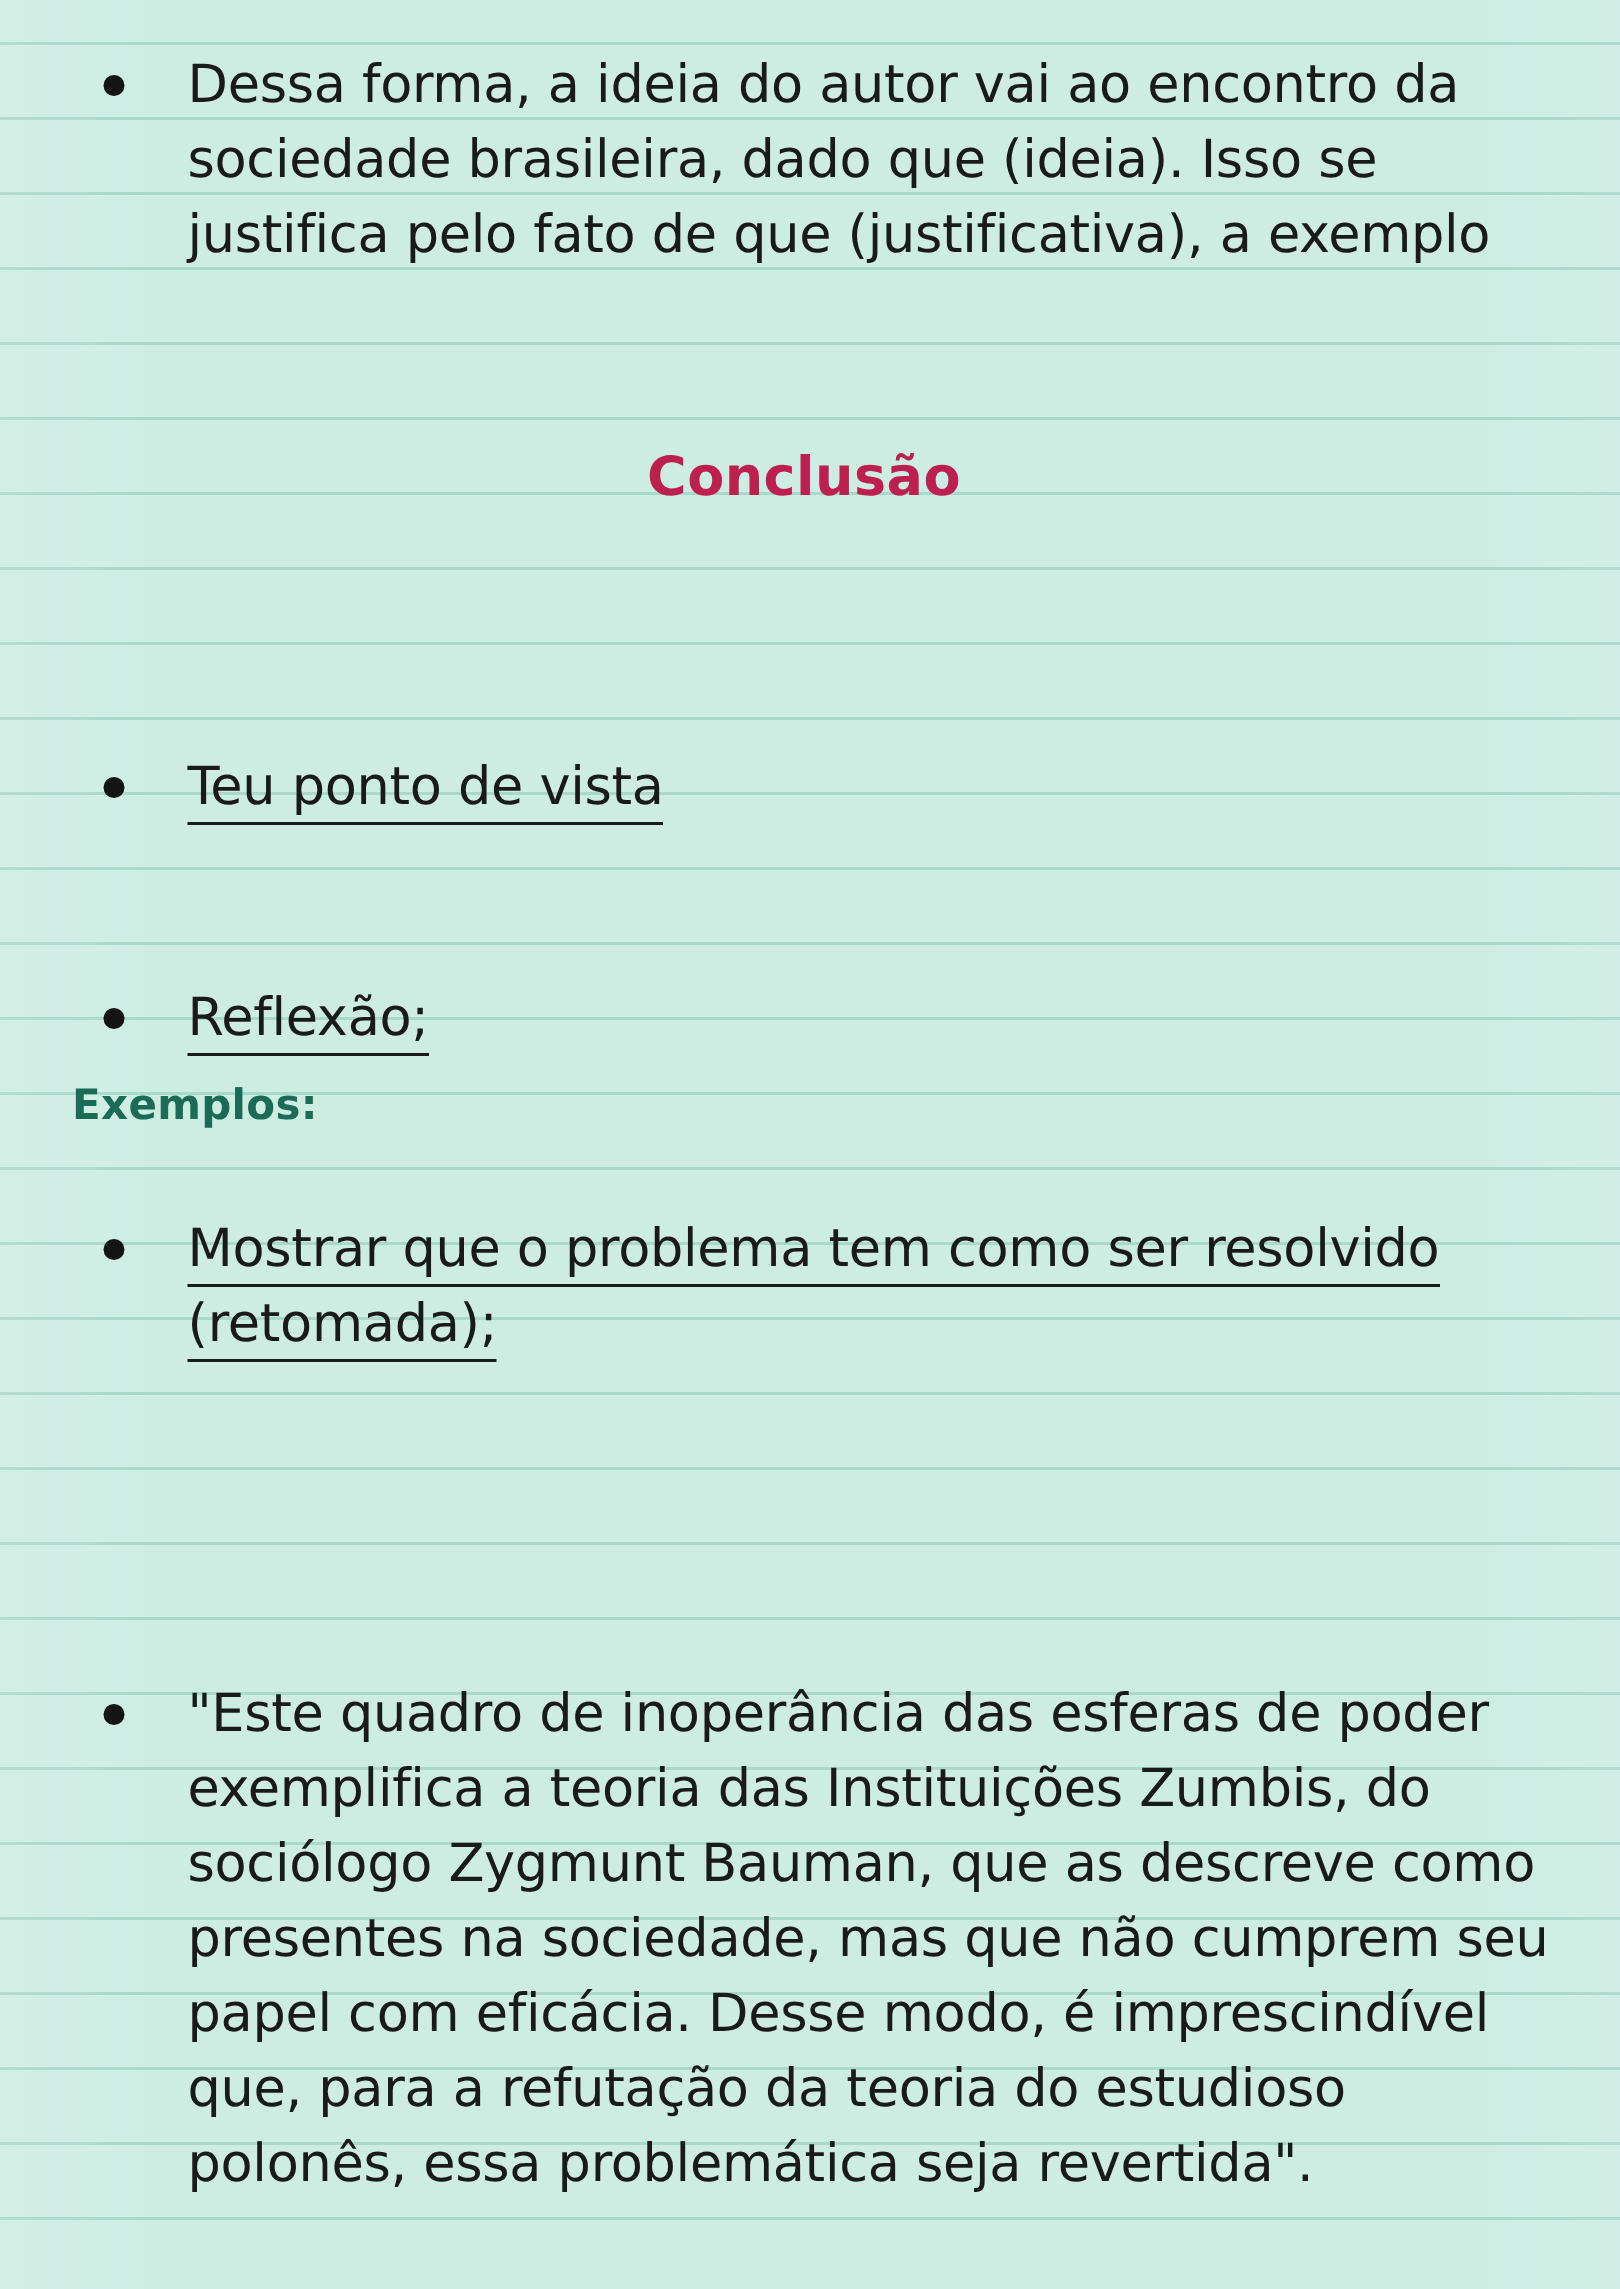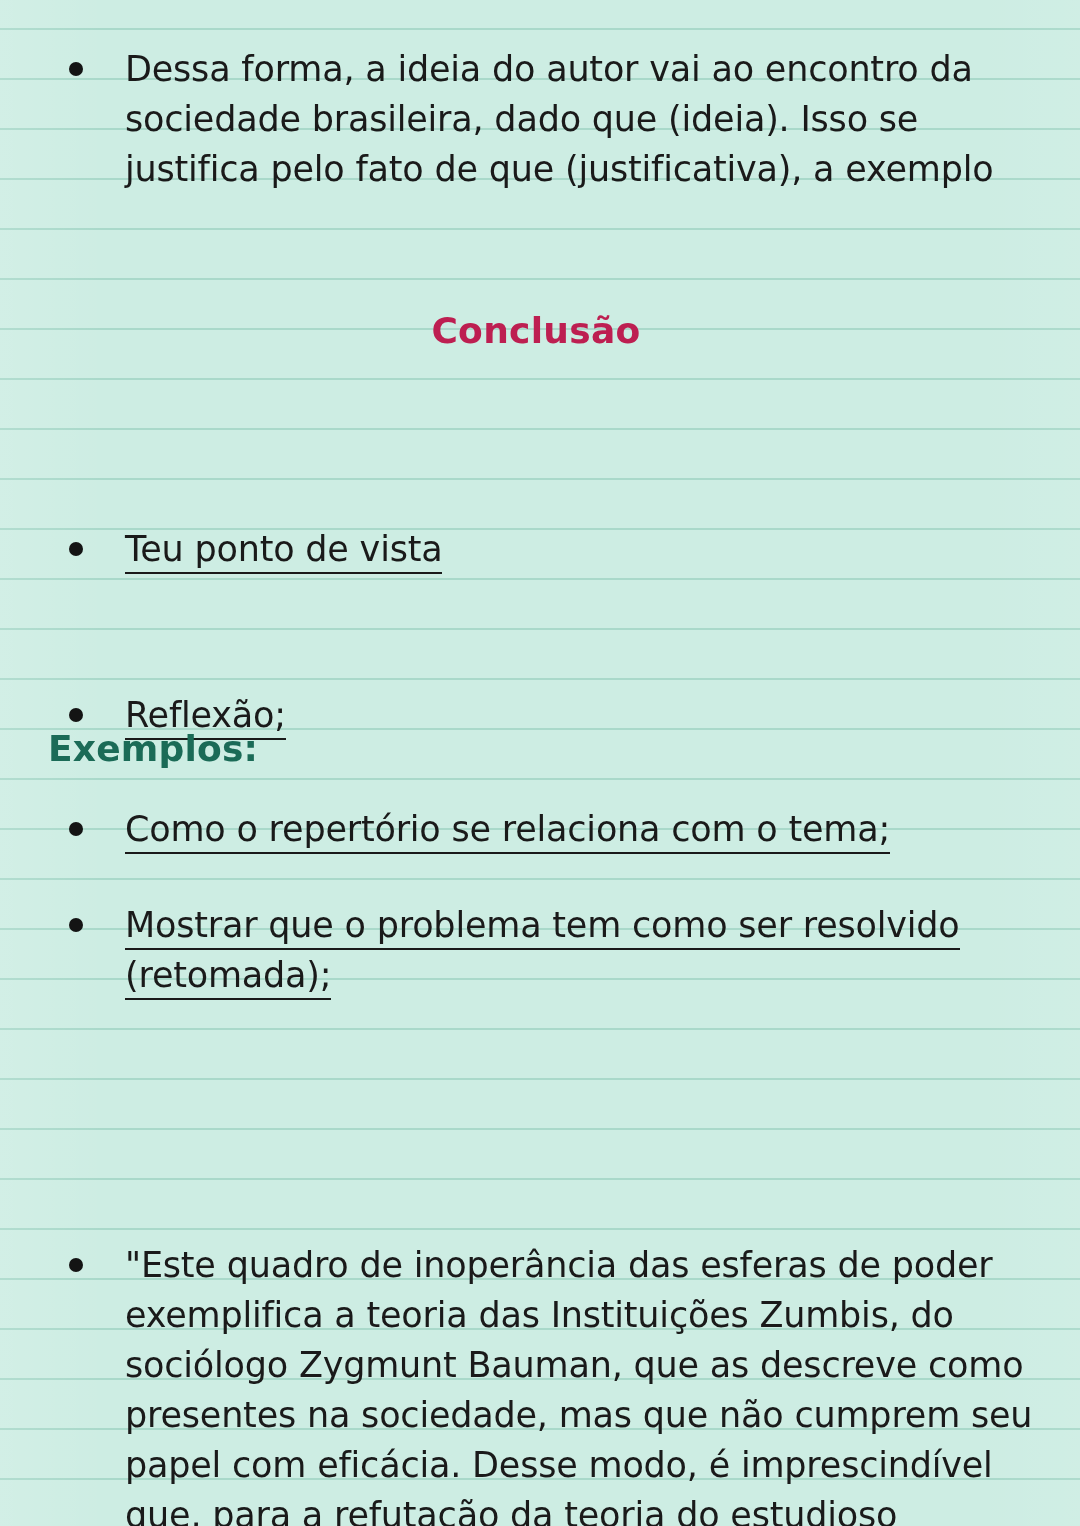--- a/index.html
+++ b/index.html
@@ -77,21 +77,20 @@
     top: 18px;
     width: 14px;
     height: 14px;
     border-radius: 50%;
     background: #141414;
   }
 
   .bullet-text {
     display: block;
     margin-left: 56px;
-    margin-top: 12px;
   }
 
   
   .para-block {
     left: 69px;
     width: 960px;
   }
 
   .para-block .bullet-text {
     margin-left: 56px;
@@ -119,21 +118,21 @@
     color: #bd1f51;
     font-size: 36px;
     line-height: 50px;
     font-weight: 700;
     letter-spacing: 0.3px;
   }
 
   .heading-exemplos {
     left: 48px;
     color: #1b6b57;
-    font-size: 36px;
+    font-size: 28px;
     line-height: 50px;
     font-weight: 700;
     letter-spacing: 0.2px;
   }
 
   
   .quote-block {
     left: 69px;
     width: 980px;
   }
@@ -157,26 +156,22 @@
       <span class="bullet-dot"></span>
       <span class="bullet-text"><span class="u">Teu ponto de vista </span></span>
     </div>
 
 
     <div class="block ul-item hand bullet-row" style="top: 454px;">
       <span class="bullet-dot"></span>
       <span class="bullet-text"><span class="u">Reflexão;</span></span>
     </div>
 
-    <div class="block ul-item hand bullet-row" style="top: 506px;">
-      <span class="bullet-dot"></span>
-      <span class="bullet-text"><span class="u">Como o repertório se relaciona com o tema;</span></span>
-    </div>
 
-    <div class="block ul-item hand bullet-row" style="top: 540px; width: 900px;">
+    <div class="block ul-item hand bullet-row" style="top: 558px; width: 900px;">
       <span class="bullet-dot"></span>
       <span class="bullet-text"><span class="u">Mostrar que o problema tem como ser resolvido (retomada);</span></span>
     </div>
 
     <div class="block heading-exemplos hand" style="top: 712px;">Exemplos:</div>
 
     <div class="block quote-block hand bullet-row" style="top: 768px;">
       <span class="bullet-dot"></span>
       <span class="bullet-text">"Este quadro de inoperância das esferas de poder exemplifica a teoria das Instituições Zumbis, do sociólogo Zygmunt Bauman, que as descreve como presentes na sociedade, mas que não cumprem seu papel com eficácia. Desse modo, é imprescindível que, para a refutação da teoria do estudioso polonês, essa problemática seja revertida".</span>
     </div>

